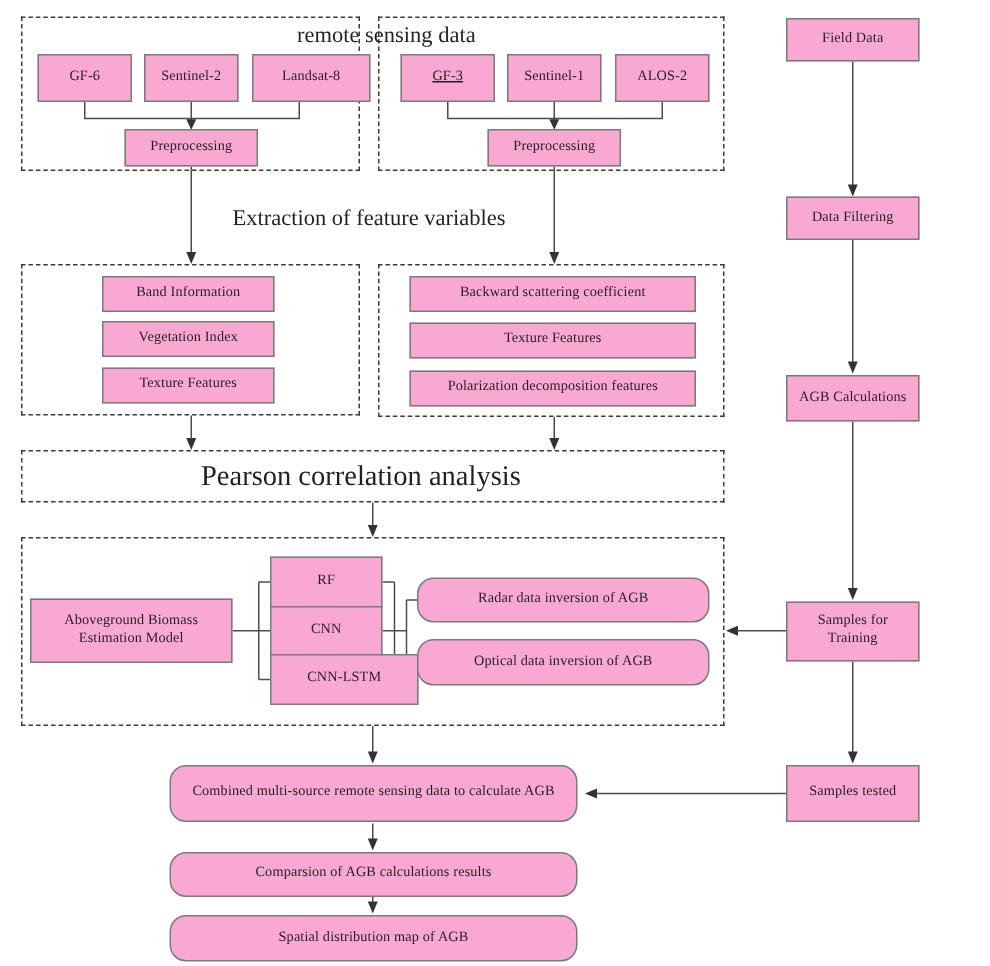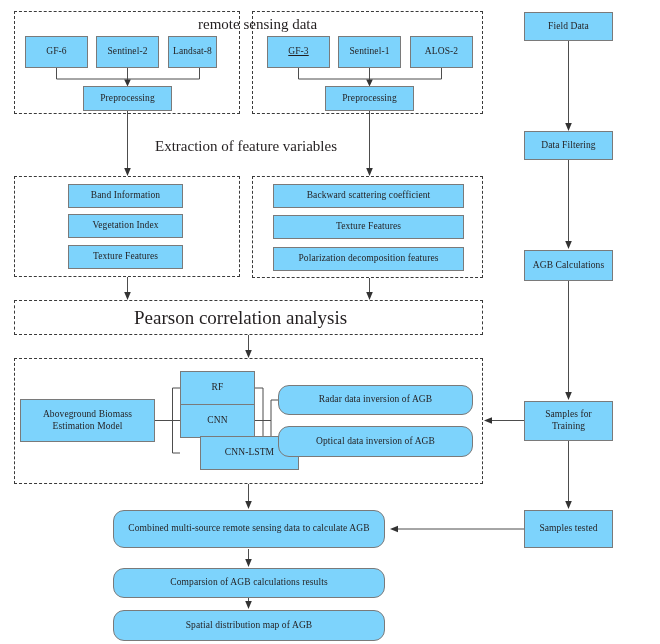--- a/index.html
+++ b/index.html
@@ -14,21 +14,21 @@
     height: 644px;
     background: #ffffff;
     font-family: "Liberation Serif", "DejaVu Serif", serif;
     overflow: hidden;
   }
   
   .node {
     position: absolute;
     box-sizing: border-box;
     border: 1px solid #7a7a7a;
-    background: #7dd3fc;
+    background: #f9a8d4;
     display: flex;
     align-items: center;
     justify-content: center;
     text-align: center;
     color: #231f20;
     font-family: "Liberation Serif", "DejaVu Serif", serif;
     font-size: 9.5px;
     line-height: 1.22;
     letter-spacing: 0.1px;
     padding: 1px 3px;
@@ -143,21 +143,21 @@
     <polygon points="568.5,509 565.2,501 571.8,501"></polygon>
   </svg>
 
   <div class="group" style="left:14px; top:11px; width:226px; height:103px;"></div>
   <div class="group" style="left:252px; top:11px; width:231px; height:103px;"></div>
 
   <div class="caption" style="left:198px; top:16px;">remote sensing data</div>
 
   <div class="node" style="left:25px; top:36px; width:63px; height:32px;">GF-6</div>
   <div class="node" style="left:96px; top:36px; width:63px; height:32px;">Sentinel-2</div>
-  <div class="node" style="left:168px; top:36px; width:49px; height:32px;">Landsat-8</div>
+  <div class="node" style="left:168px; top:36px; width:79px; height:32px;">Landsat-8</div>
 
   <div class="node" style="left:267px; top:36px; width:63px; height:32px;text-decoration:underline;">GF-3</div>
   <div class="node" style="left:338px; top:36px; width:63px; height:32px;">Sentinel-1</div>
   <div class="node" style="left:410px; top:36px; width:63px; height:32px;">ALOS-2</div>
 
   <div class="node" style="left:83px; top:86px; width:89px; height:25px;">Preprocessing</div>
   <div class="node" style="left:325px; top:86px; width:89px; height:25px;">Preprocessing</div>
 
   <div class="caption" style="left:155px; top:138px;">Extraction of feature variables</div>
 
@@ -177,21 +177,21 @@
 
   <div class="group" style="left:14px; top:358px; width:469px; height:126px;"></div>
 
   <div class="node" style="left:20px; top:399px; width:135px; height:43px; flex-direction:column;">
     <span>Aboveground Biomass</span>
     <span>Estimation Model</span>
   </div>
 
   <div class="node" style="left:180px; top:371px; width:75px; height:34px;">RF</div>
   <div class="node" style="left:180px; top:404px; width:75px; height:34px;">CNN</div>
-  <div class="node" style="left:180px; top:436px; width:99px; height:34px;margin-left:20px;">CNN-LSTM</div>
+  <div class="node" style="left:180px; top:436px; width:99px; height:34px;">CNN-LSTM</div>
 
   <div class="node wide" style="left:278px; top:385px; width:195px; height:30px;">Radar data inversion of AGB</div>
   <div class="node wide" style="left:278px; top:426px; width:195px; height:31px;">Optical data inversion of AGB</div>
 
   <div class="node" style="left:524px; top:12px; width:89px; height:29px;">Field Data</div>
   <div class="node" style="left:524px; top:131px; width:89px; height:29px;">Data Filtering</div>
   <div class="node" style="left:524px; top:250px; width:89px; height:31px;">AGB Calculations</div>
   <div class="node" style="left:524px; top:510px; width:89px; height:38px;">Samples tested</div>
   <div class="node" style="left:524px; top:401px; width:89px; height:40px;">Samples for Training</div>
 

